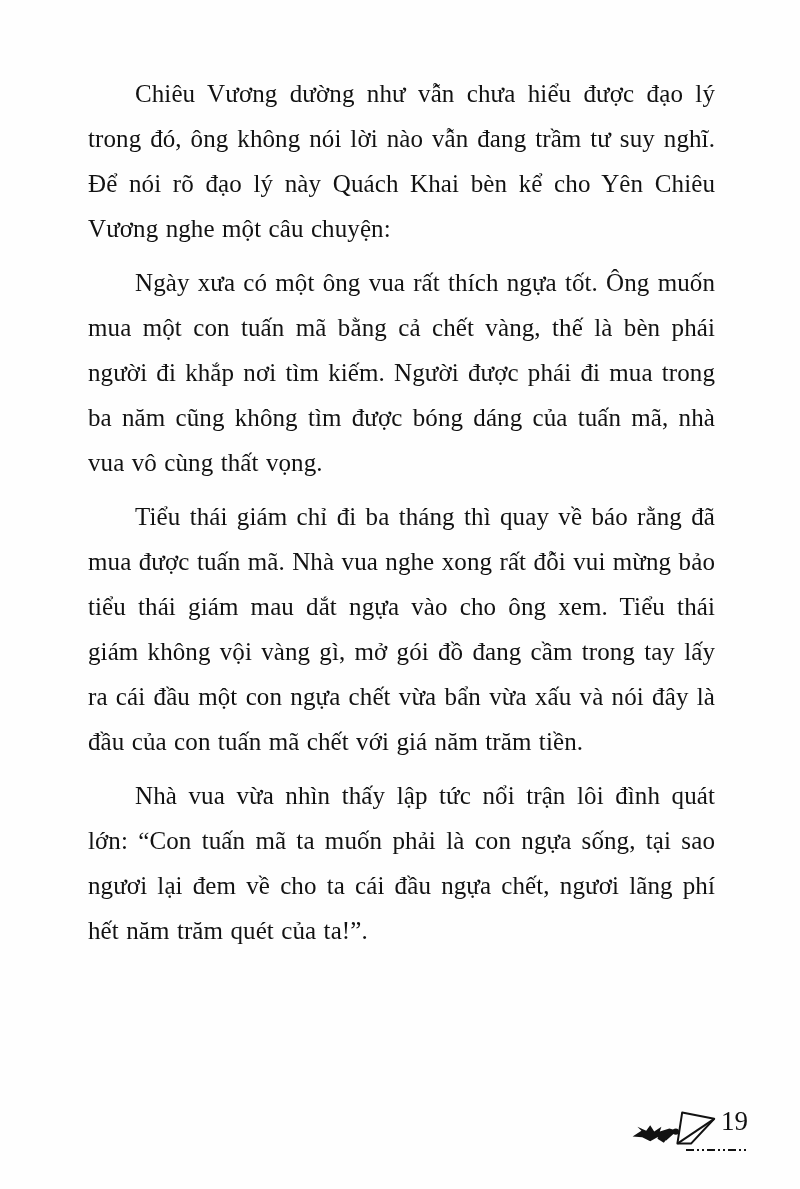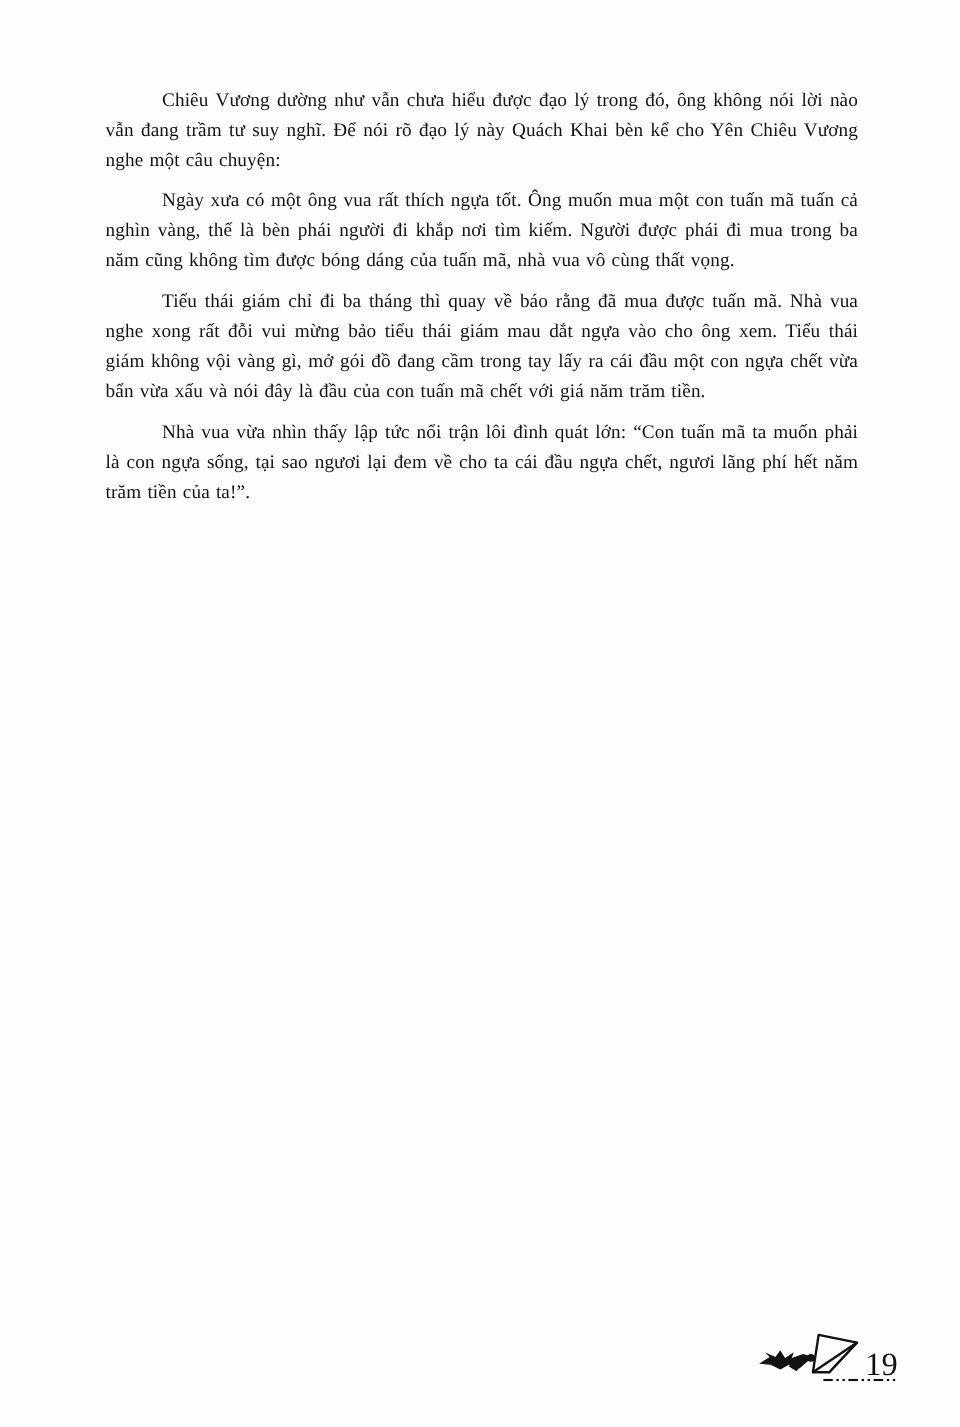--- a/index.html
+++ b/index.html
@@ -17,33 +17,33 @@
     color: #121212;
   }
   .text-block {
     position: absolute;
     left: 88px;
     top: 71px;
     width: 627px;
   }
   .text-block p {
     margin: 0 0 9px 0;
-    font-size: 16px;
-    line-height: 25px;
+    font-size: 25px;
+    line-height: 45px;
     text-align: justify;
     text-indent: 47px;
     letter-spacing: 0.1px;
     word-spacing: 1px;
   }
   .footer {
     position: absolute;
     right: 52px;
     bottom: 37px;
     display: flex;
-    align-items: flex-end;
+    align-items: flex-start;
   }
   .ornament {
     display: block;
     margin-right: -6px;
     margin-bottom: 2px;
   }
   .page-number {
     font-size: 27px;
     line-height: 30px;
     font-family: "Liberation Serif", "DejaVu Serif", serif;
@@ -57,23 +57,23 @@
     height: 2px;
   }
 </style>
 </head>
 <body>
 
 <div class="page">
 
   <div class="text-block">
     <p>Chiêu Vương dường như vẫn chưa hiểu được đạo lý trong đó, ông không nói lời nào vẫn đang trầm tư suy nghĩ. Để nói rõ đạo lý này Quách Khai bèn kể cho Yên Chiêu Vương nghe một câu chuyện:</p>
-    <p>Ngày xưa có một ông vua rất thích ngựa tốt. Ông muốn mua một con tuấn mã tuấn cả nghìn vàng, thế là bèn phái người đi khắp nơi tìm kiếm. Người được phái đi mua trong ba năm cũng không tìm được bóng dáng của tuấn mã, nhà vua vô cùng thất vọng.</p>
+    <p>Ngày xưa có một ông vua rất thích ngựa tốt. Ông muốn mua một con tuấn mã bằng cả chết vàng, thế là bèn phái người đi khắp nơi tìm kiếm. Người được phái đi mua trong ba năm cũng không tìm được bóng dáng của tuấn mã, nhà vua vô cùng thất vọng.</p>
     <p>Tiểu thái giám chỉ đi ba tháng thì quay về báo rằng đã mua được tuấn mã. Nhà vua nghe xong rất đỗi vui mừng bảo tiểu thái giám mau dắt ngựa vào cho ông xem. Tiểu thái giám không vội vàng gì, mở gói đồ đang cầm trong tay lấy ra cái đầu một con ngựa chết vừa bẩn vừa xấu và nói đây là đầu của con tuấn mã chết với giá năm trăm tiền.</p>
-    <p>Nhà vua vừa nhìn thấy lập tức nổi trận lôi đình quát lớn: “Con tuấn mã ta muốn phải là con ngựa sống, tại sao ngươi lại đem về cho ta cái đầu ngựa chết, ngươi lãng phí hết năm trăm tiền của ta!”.</p>
+    <p>Nhà vua vừa nhìn thấy lập tức nổi trận lôi đình quát lớn: “Con tuấn mã ta muốn phải là con ngựa sống, tại sao ngươi lại đem về cho ta cái đầu ngựa chết, ngươi lãng phí hết năm trăm quét của ta!”.</p>
   </div>
 
   <div class="footer">
     <svg class="ornament" width="96" height="44" viewBox="0 0 120 55" aria-hidden="true">
 
       <polygon points="58,47 64,8 104,16 75,47" fill="none" stroke="#121212" stroke-width="2.5" stroke-linejoin="round"></polygon>
       <line x1="58" y1="47" x2="104" y2="16" stroke="#121212" stroke-width="2.5"></line>
 
       <path d="M2,38 L13,31 L8,26 L19,31 L24,24 L29,32 L38,26 L36,32 L48,28 L58,31 L52,36 L44,43 L33,39 L24,44 L14,39 Z" fill="#121212"></path>
       <path d="M38,32 L47,38 L41,46 L33,41 Z" fill="#121212"></path>

